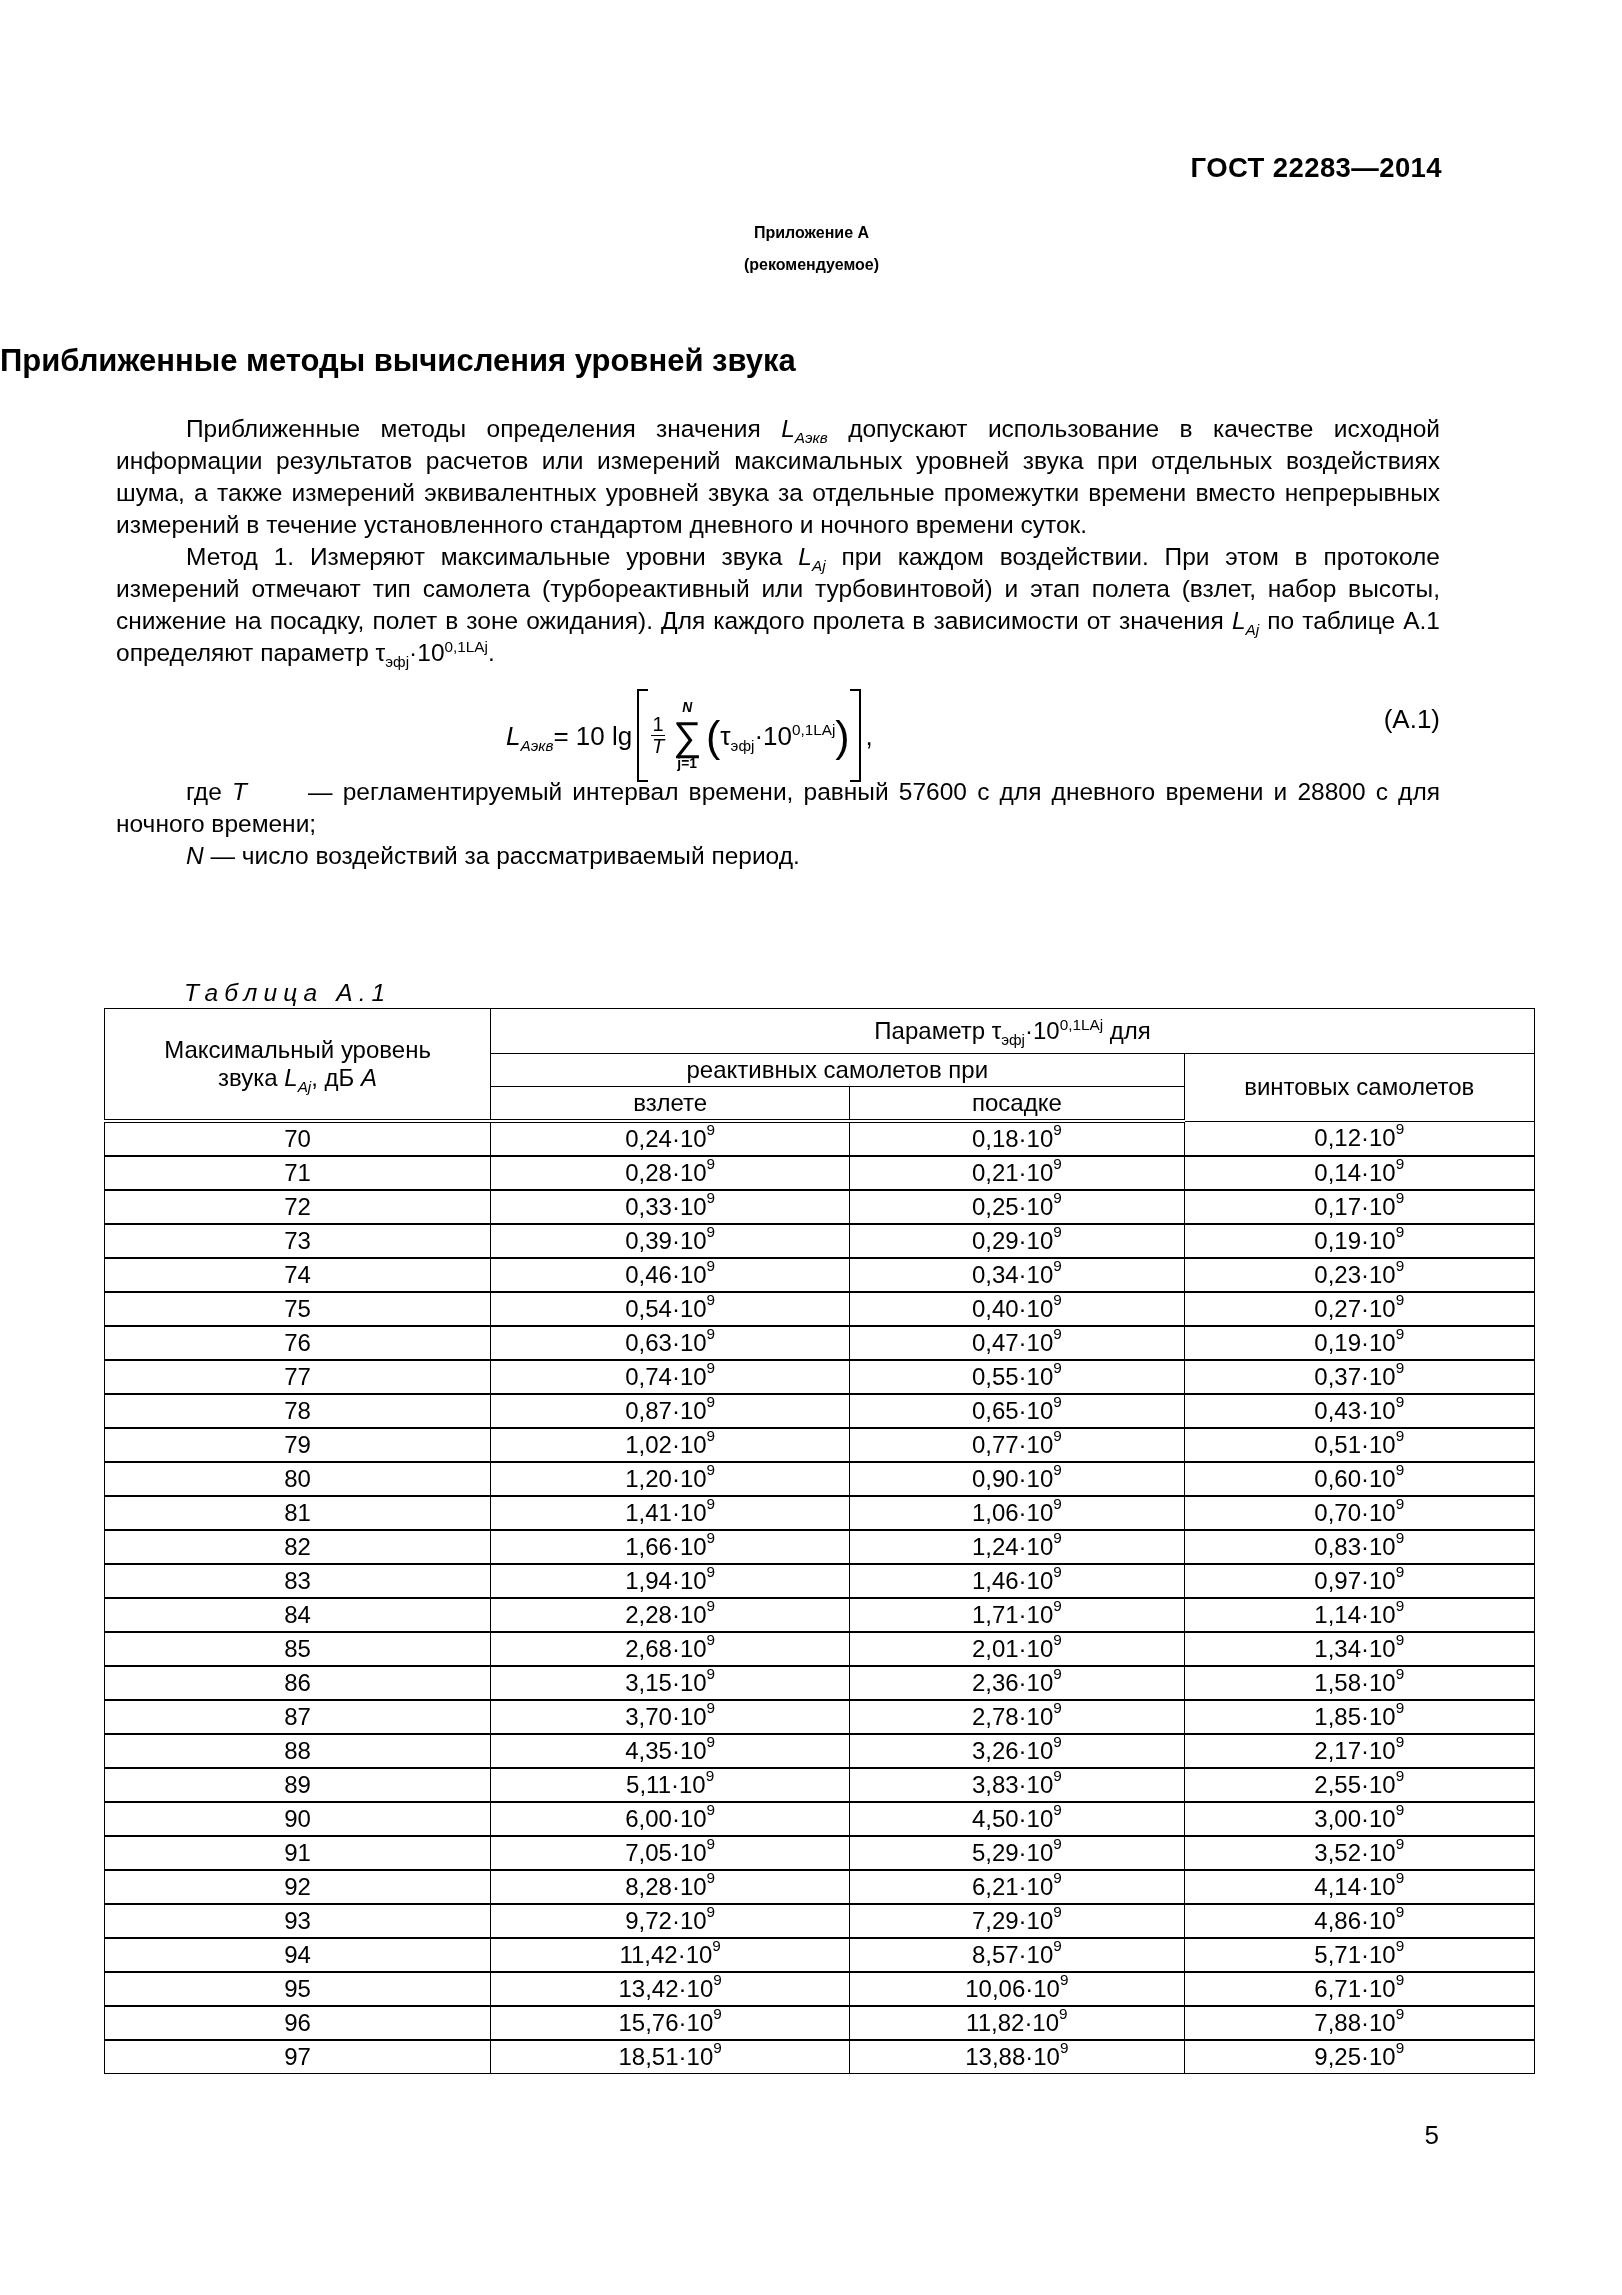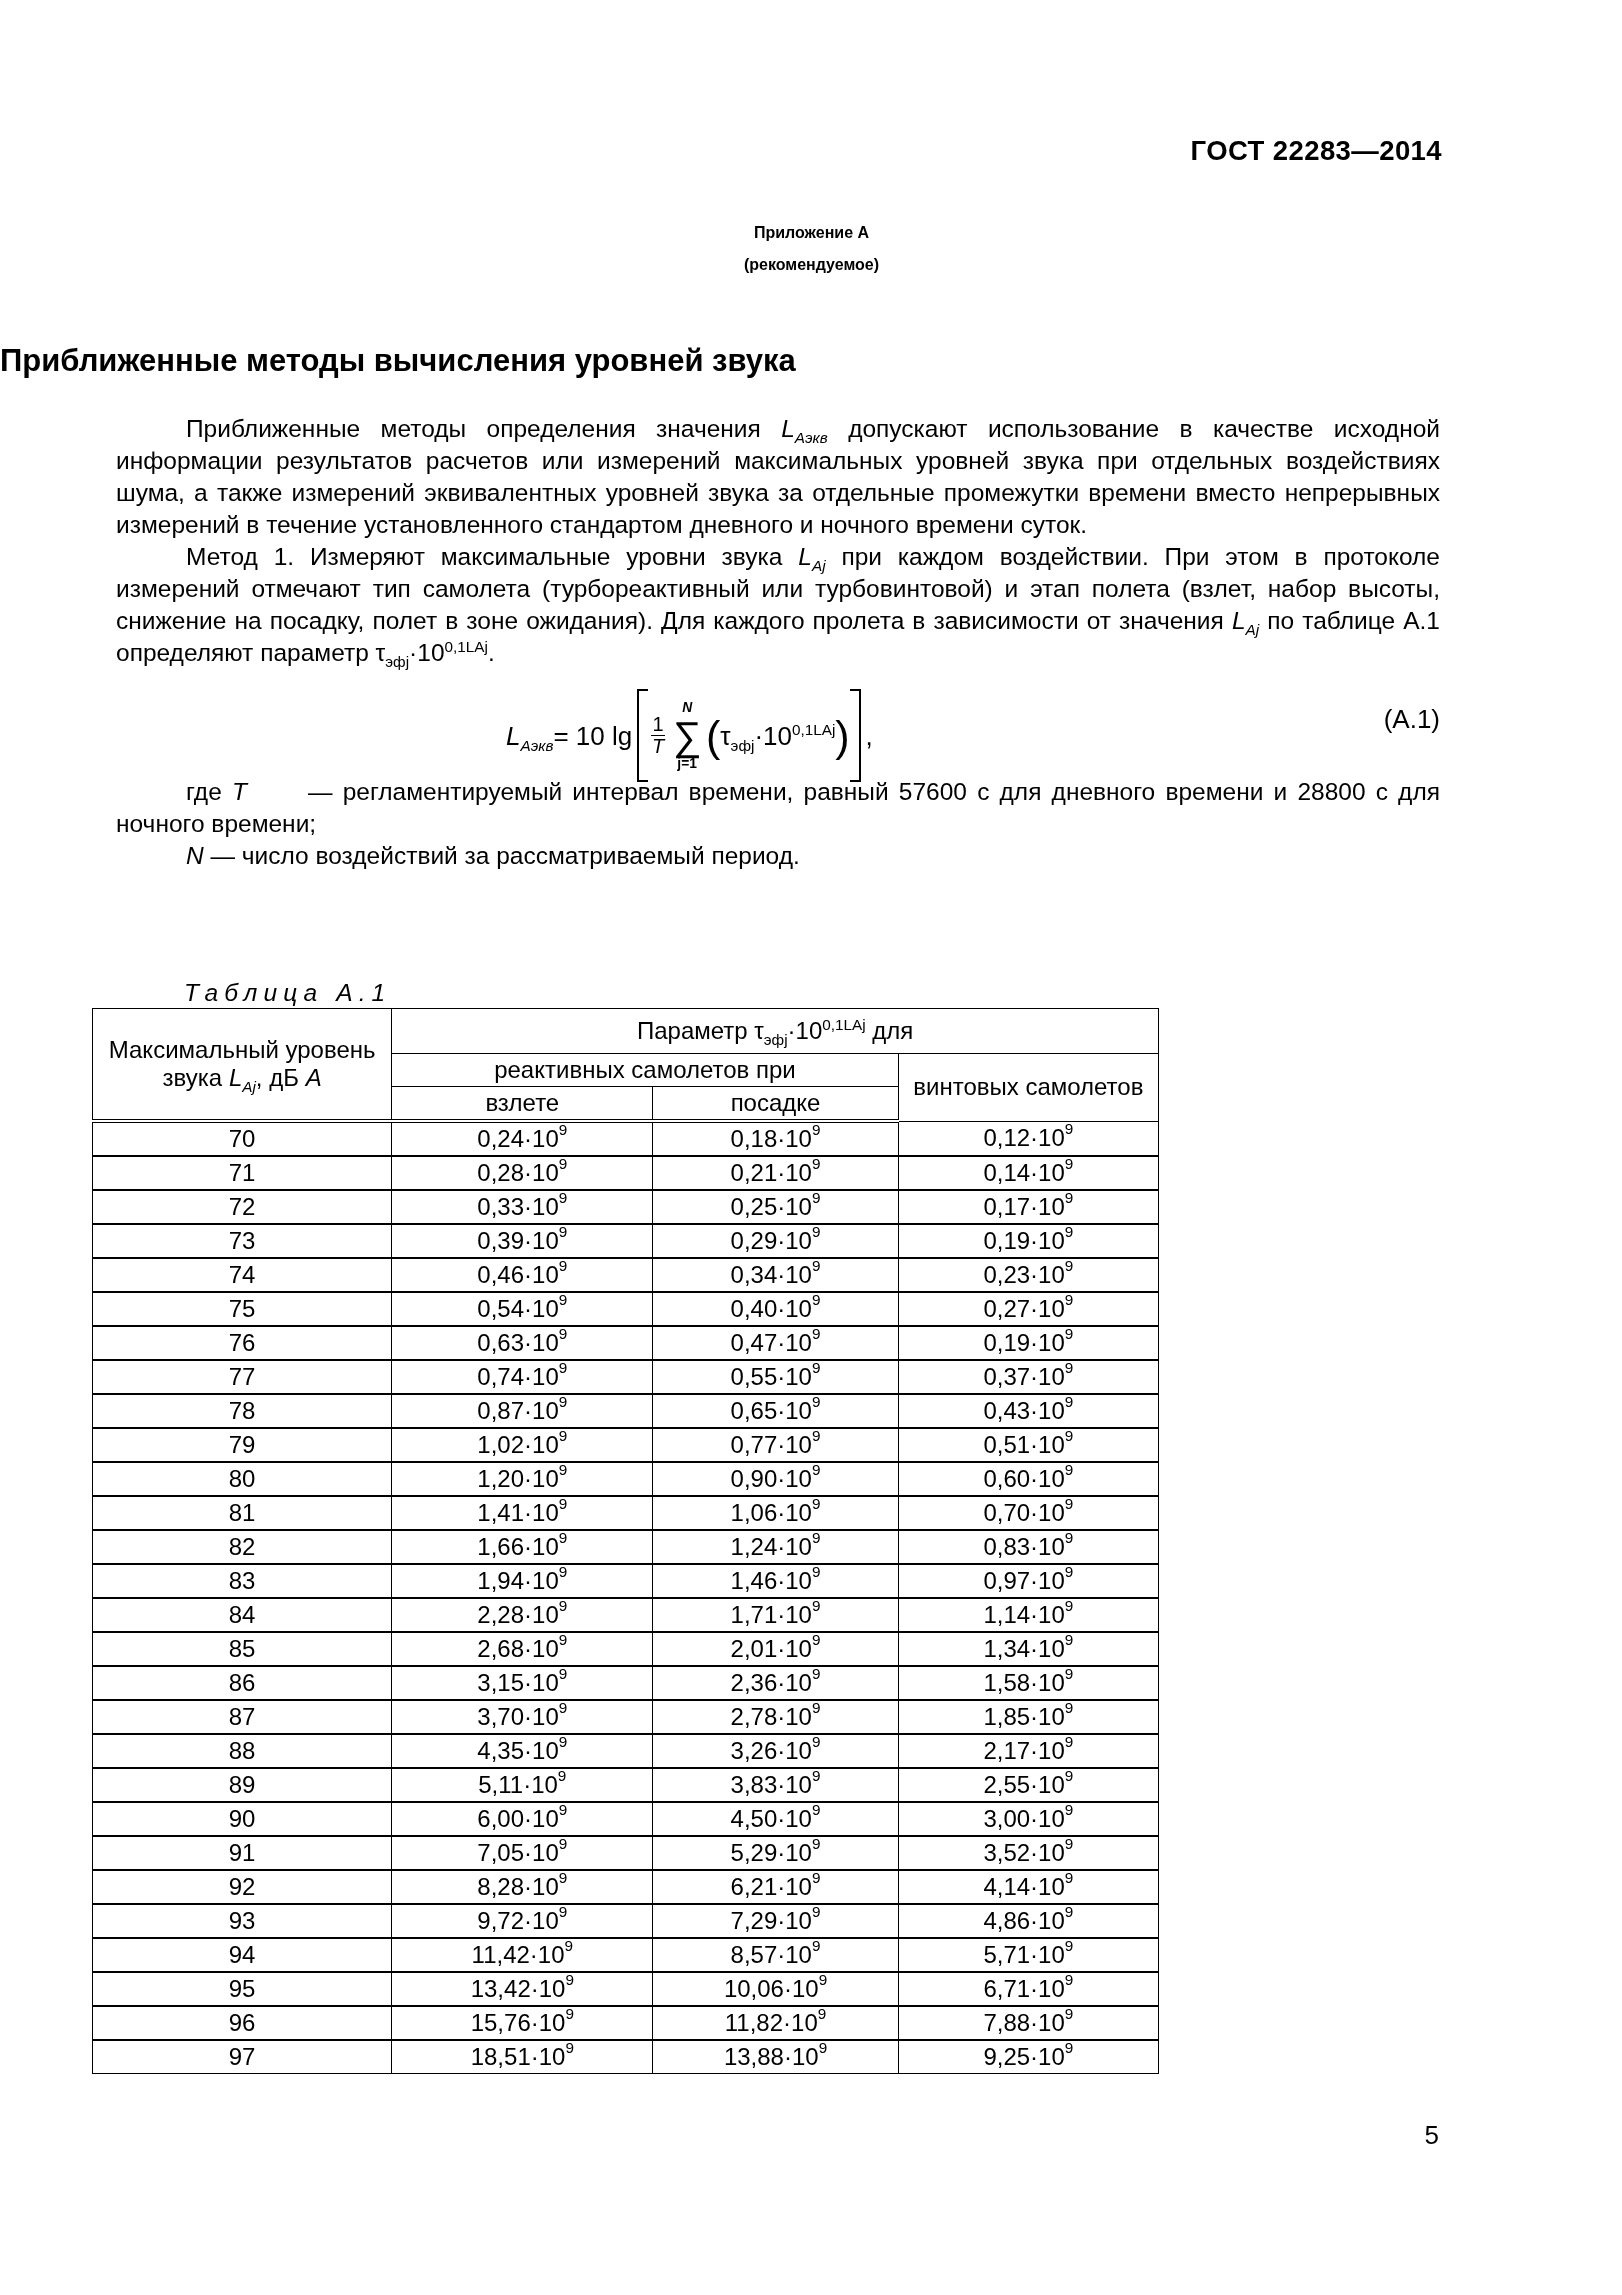--- a/index.html
+++ b/index.html
@@ -2,21 +2,21 @@
 <html style="font-size:12.2px"><head>
   <meta charset="utf-8">
   <style>
     html, body { margin: 0; padding: 0; background: #ffffff; }
     body {
       width: 1623px; height: 2295px; position: relative; overflow: hidden;
       font-family: "Liberation Sans", sans-serif; color: #000;
     }
     .page { position: absolute; left: 0; top: 0; width: 1623px; height: 2295px; }
     .gost-id {
-      position: absolute; right: 181px; top: 135px;
+      position: absolute; right: 181px; top: 152px;
       font-size: 27.5px; font-weight: bold; letter-spacing: 0.4px;
     }
     .appendix {
       position: absolute; left: 0; width: 1623px; top: 217px;
       text-align: center; font-size: 16px; font-weight: bold; line-height: 32px;
     }
     .title {
       position: absolute; left: 0; width: 1623px; top: 343px;
       font-size: 31px; font-weight: bold;
     }
@@ -43,21 +43,21 @@
     .frac .num { border-bottom: 1.5px solid #000; padding: 0 1.5px; }
     .sigma { display: inline-flex; flex-direction: column; align-items: center; font-size: 13.8px; font-weight: bold; line-height: 15.3px; margin: 0 4.6px; }
     .sigma .big { font-size: 40px; font-weight: normal; line-height: 40px; }
     .paren { font-size: 43px; font-weight: 200; }
     .formula-num { position: absolute; right: 0; top: 31px; font-size: 26px; }
     .table-caption {
       position: absolute; left: 184px; top: 979px;
       font-size: 24.5px; letter-spacing: 6.1px; font-style: italic;
     }
     table.data {
-      position: absolute; left: 92px; top: 1008px; width: 1067px;
+      position: absolute; left: 104px; top: 1008px; width: 1431px;
       border-collapse: collapse; font-size: 24px;
     }
     table.data td, table.data th {
       border: 1.5px solid #000; text-align: center; padding: 0; font-weight: normal;
       vertical-align: middle;
     }
     table.data thead th { height: 43px; }
     table.data thead tr.h1 th { height: 44px; }
     table.data thead tr.h2 th, table.data thead tr.h3 th { height: 32px; }
     table.data thead tr:last-child th, table.data thead tr.h1 th.rowspan-col { border-bottom: 4.6px double #000; }

